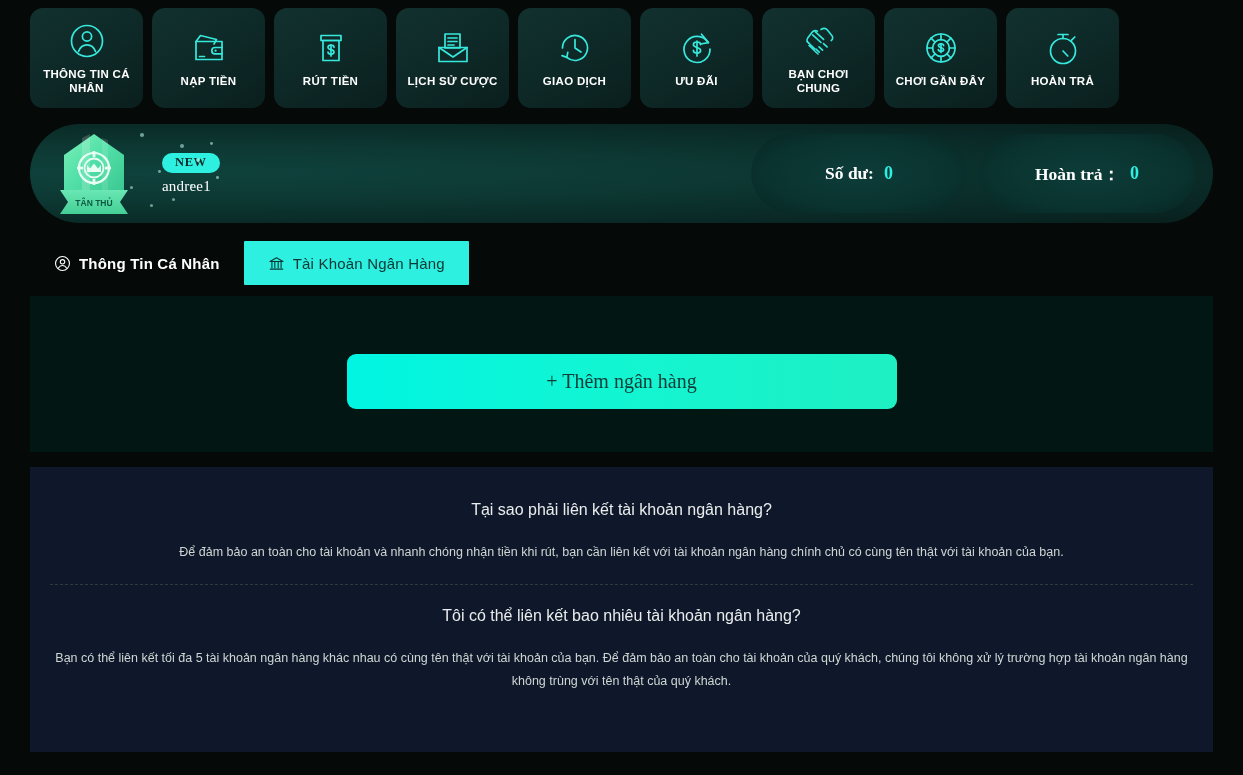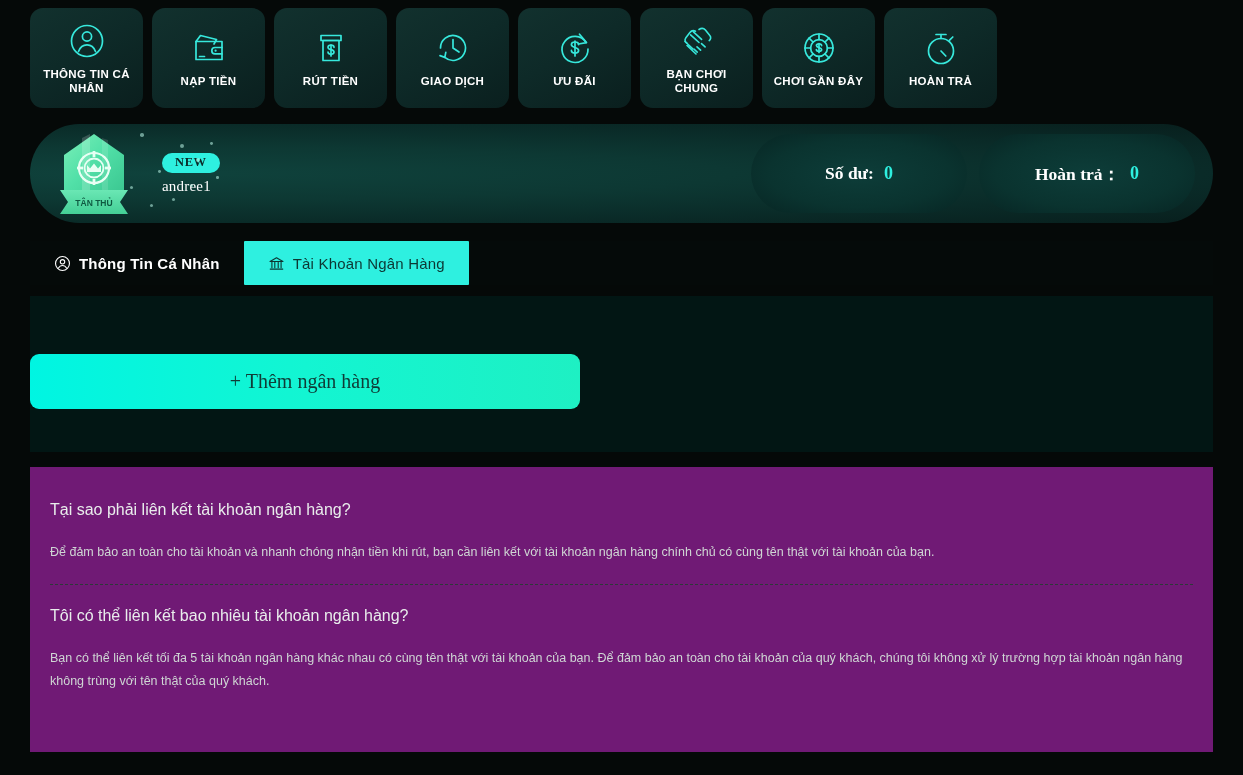--- a/index.html
+++ b/index.html
@@ -121,41 +121,42 @@
     color: #0d3733;
     border-radius: 1px;
     font-weight: 400;
   }
 
   
   .bank-panel {
     margin: 11px 30px 0 30px;
     height: 156px;
     background: #021614;
-    display: flex; align-items: center; 
+    display: flex; align-items: center; justify-content: center;
   }
   .add-bank-btn {
     width: 550px; height: 55px;
     border: none;
     border-radius: 9px;
     background: linear-gradient(90deg, #00f5e2 0%, #13f5d2 50%, #1ef0c3 100%);
     color: #103b36;
     font-size: 20px;
     font-family: "Liberation Serif", serif;
     cursor: pointer;
     display: flex; align-items: center; justify-content: center;
     margin-top: 14px;
   }
 
   
   .faq-panel {
     margin: 15px 30px 0 30px;
-    background: #701a75;
+    background: #0f172a;
     padding: 34px 20px 20px 20px;
     min-height: 285px;
+    text-align: center;
   }
   .faq-item { padding: 0 0 0 0; }
   .faq-q {
     color: #e9edec;
     font-size: 16px;
     font-family: "Liberation Sans", sans-serif;
     padding: 0 0 0 0;
     margin-bottom: 22px;
   }
   .faq-a {
@@ -199,20 +200,31 @@
     <div class="navcard">
       <span class="nav-ico">
         <svg viewBox="0 0 40 40" fill="none" stroke="#37e8dc" stroke-width="1.7" stroke-linecap="round" stroke-linejoin="round">
           <path d="M10 7.5h20v5H10z"></path>
           <path d="M12 12.5h16v20H12z"></path>
           <path d="M20 17v11"></path>
           <path d="M23 19.3c0-1.3-1.3-2.2-3-2.2s-3 .9-3 2.2 1.3 2 3 2.4 3 1 3 2.4-1.3 2.2-3 2.2-3-.9-3-2.2"></path>
         </svg>
       </span>
       <span class="nav-label">RÚT TIỀN</span>
+    </div>
+    <div class="navcard">
+      <span class="nav-ico">
+        <svg viewBox="0 0 40 40" fill="none" stroke="#37e8dc" stroke-width="1.7" stroke-linecap="round" stroke-linejoin="round">
+          <path d="M12 6h15v14H12z"></path>
+          <path d="M15 10h9M15 13.5h9M15 17h6"></path>
+          <path d="M6 19.5h28v14H6z"></path>
+          <path d="M6 19.5 20 29 34 19.5"></path>
+        </svg>
+      </span>
+      <span class="nav-label">LỊCH SỬ CƯỢC</span>
     </div>
     <div class="navcard">
       <span class="nav-ico">
         <svg viewBox="0 0 40 40" fill="none" stroke="#37e8dc" stroke-width="1.7" stroke-linecap="round" stroke-linejoin="round">
           <path d="M7.5 20a12.5 12.5 0 1 1 4.3 9.4"></path>
           <path d="M11.8 29.4 7 27.6M11.8 29.4 12.8 24.3"></path>
           <path d="M20 11.5V20l6 4"></path>
         </svg>
       </span>
       <span class="nav-label">GIAO DỊCH</span>

